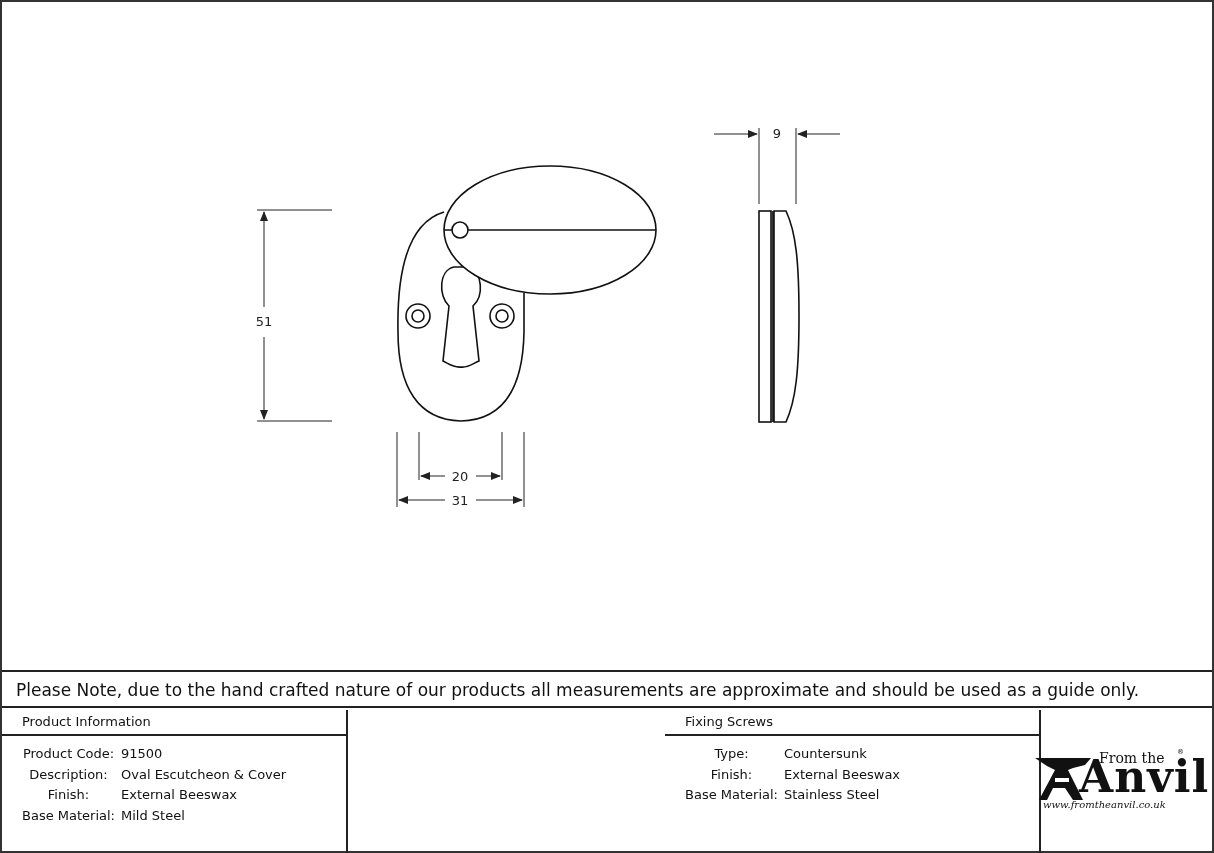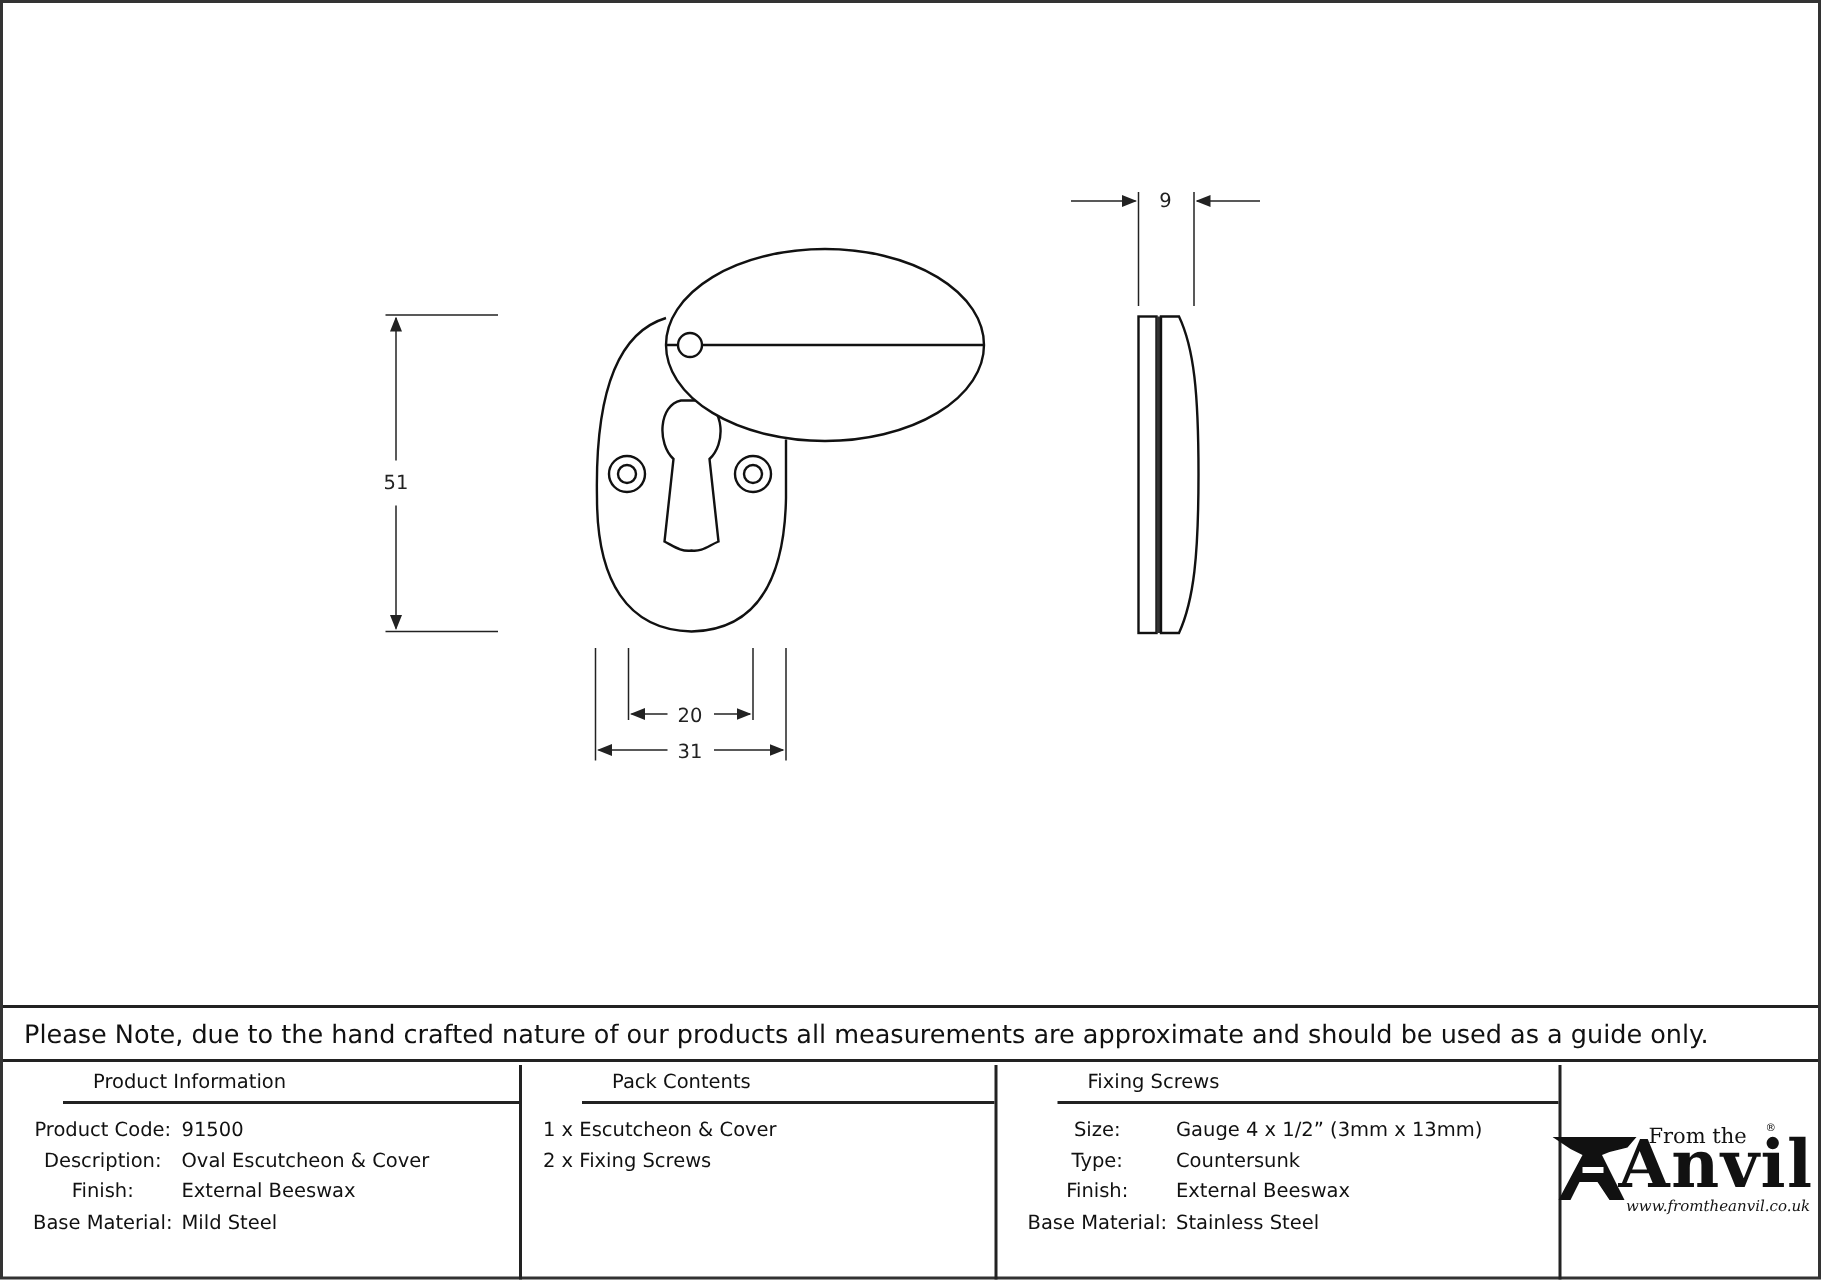--- a/index.html
+++ b/index.html
@@ -8,29 +8,29 @@
   .drawing { position:absolute; left:0; top:0; width:1210px; height:668px; }
   .drawing svg { position:absolute; left:0; top:0; }
   .dim-label { font-family:"DejaVu Sans", sans-serif; font-size:13px; fill:#222; }
   .table { position:absolute; left:0; top:668px; width:1210px; height:181px; border-top:2px solid #222; }
   .note { position:absolute; left:0; top:0; width:1210px; height:36px; border-bottom:2px solid #222; font-size:17px; line-height:36px; padding-left:14px; box-sizing:border-box; }
   .col { position:absolute; top:38px; height:143px; box-sizing:border-box; }
   .col.c1 { left:0; width:346px; border-right:2px solid #222; }
   .col.c2 { left:346px; width:317px; border-right:2px solid #222; }
   .col.c3 { left:663px; width:376px; border-right:2px solid #222; }
   .col.c4 { left:999px; width:211px; }
-  .col-head { height:24px; line-height:24px; font-size:13px; padding-left:20px; border-bottom:2px solid #222; box-sizing:content-box;margin-left:40px; }
+  .col-head { height:24px; line-height:24px; font-size:13px; padding-left:20px; border-bottom:2px solid #222; box-sizing:content-box; }
   .col-body { padding:8px 0 0 14px; font-size:13px;text-align:center; }
   .row { display:flex; height:20.5px; line-height:20.5px; white-space:nowrap; }
   .row .k { width:105px; }
   .row .v { }
   .logo { position:absolute; left:34px; top:40px; width:150px; height:70px; }
   .logo-from { position:absolute; left:64px; top:0; font-family:"DejaVu Serif", serif; font-size:14px; }
   .logo-anvil { position:absolute; left:44px; top:6px; font-family:"DejaVu Serif", serif; font-size:44px; font-weight:bold; letter-spacing:1px; line-height:42px; }
-  .logo-url { position:absolute; left:8px; top:49px; font-family:"DejaVu Serif", serif; font-style:italic; font-size:10px;margin-left:41px; }
+  .logo-url { position:absolute; left:8px; top:49px; font-family:"DejaVu Serif", serif; font-style:italic; font-size:10px; }
   .logo-reg { position:absolute; left:142px; top:-2px; font-size:7px; }
 </style>
 </head>
 <body>
 
 <div class="sheet">
 
   <div class="drawing">
     <svg width="1210" height="668" viewBox="0 0 1210 668">
       <defs>
@@ -105,35 +105,24 @@
             <span class="k">Finish:</span>
             <span class="v">External Beeswax</span>
           </div>
         <div class="row">
             <span class="k">Base Material:</span>
             <span class="v">Mild Steel</span>
           </div>
       </div>
     </div>
 
-    <div class="col c2">
-      <div class="col-head">Pack Contents</div>
-      <div class="col-body">
-        <div class="row">1 x Escutcheon &amp; Cover</div>
-        <div class="row">2 x Fixing Screws</div>
-      </div>
-    </div>
 
     <div class="col c3">
       <div class="col-head">Fixing Screws</div>
       <div class="col-body">
-        <div class="row">
-            <span class="k">Size:</span>
-            <span class="v">Gauge 4 x 1/2” (3mm x 13mm)</span>
-          </div>
         <div class="row">
             <span class="k">Type:</span>
             <span class="v">Countersunk</span>
           </div>
         <div class="row">
             <span class="k">Finish:</span>
             <span class="v">External Beeswax</span>
           </div>
         <div class="row">
             <span class="k">Base Material:</span>

